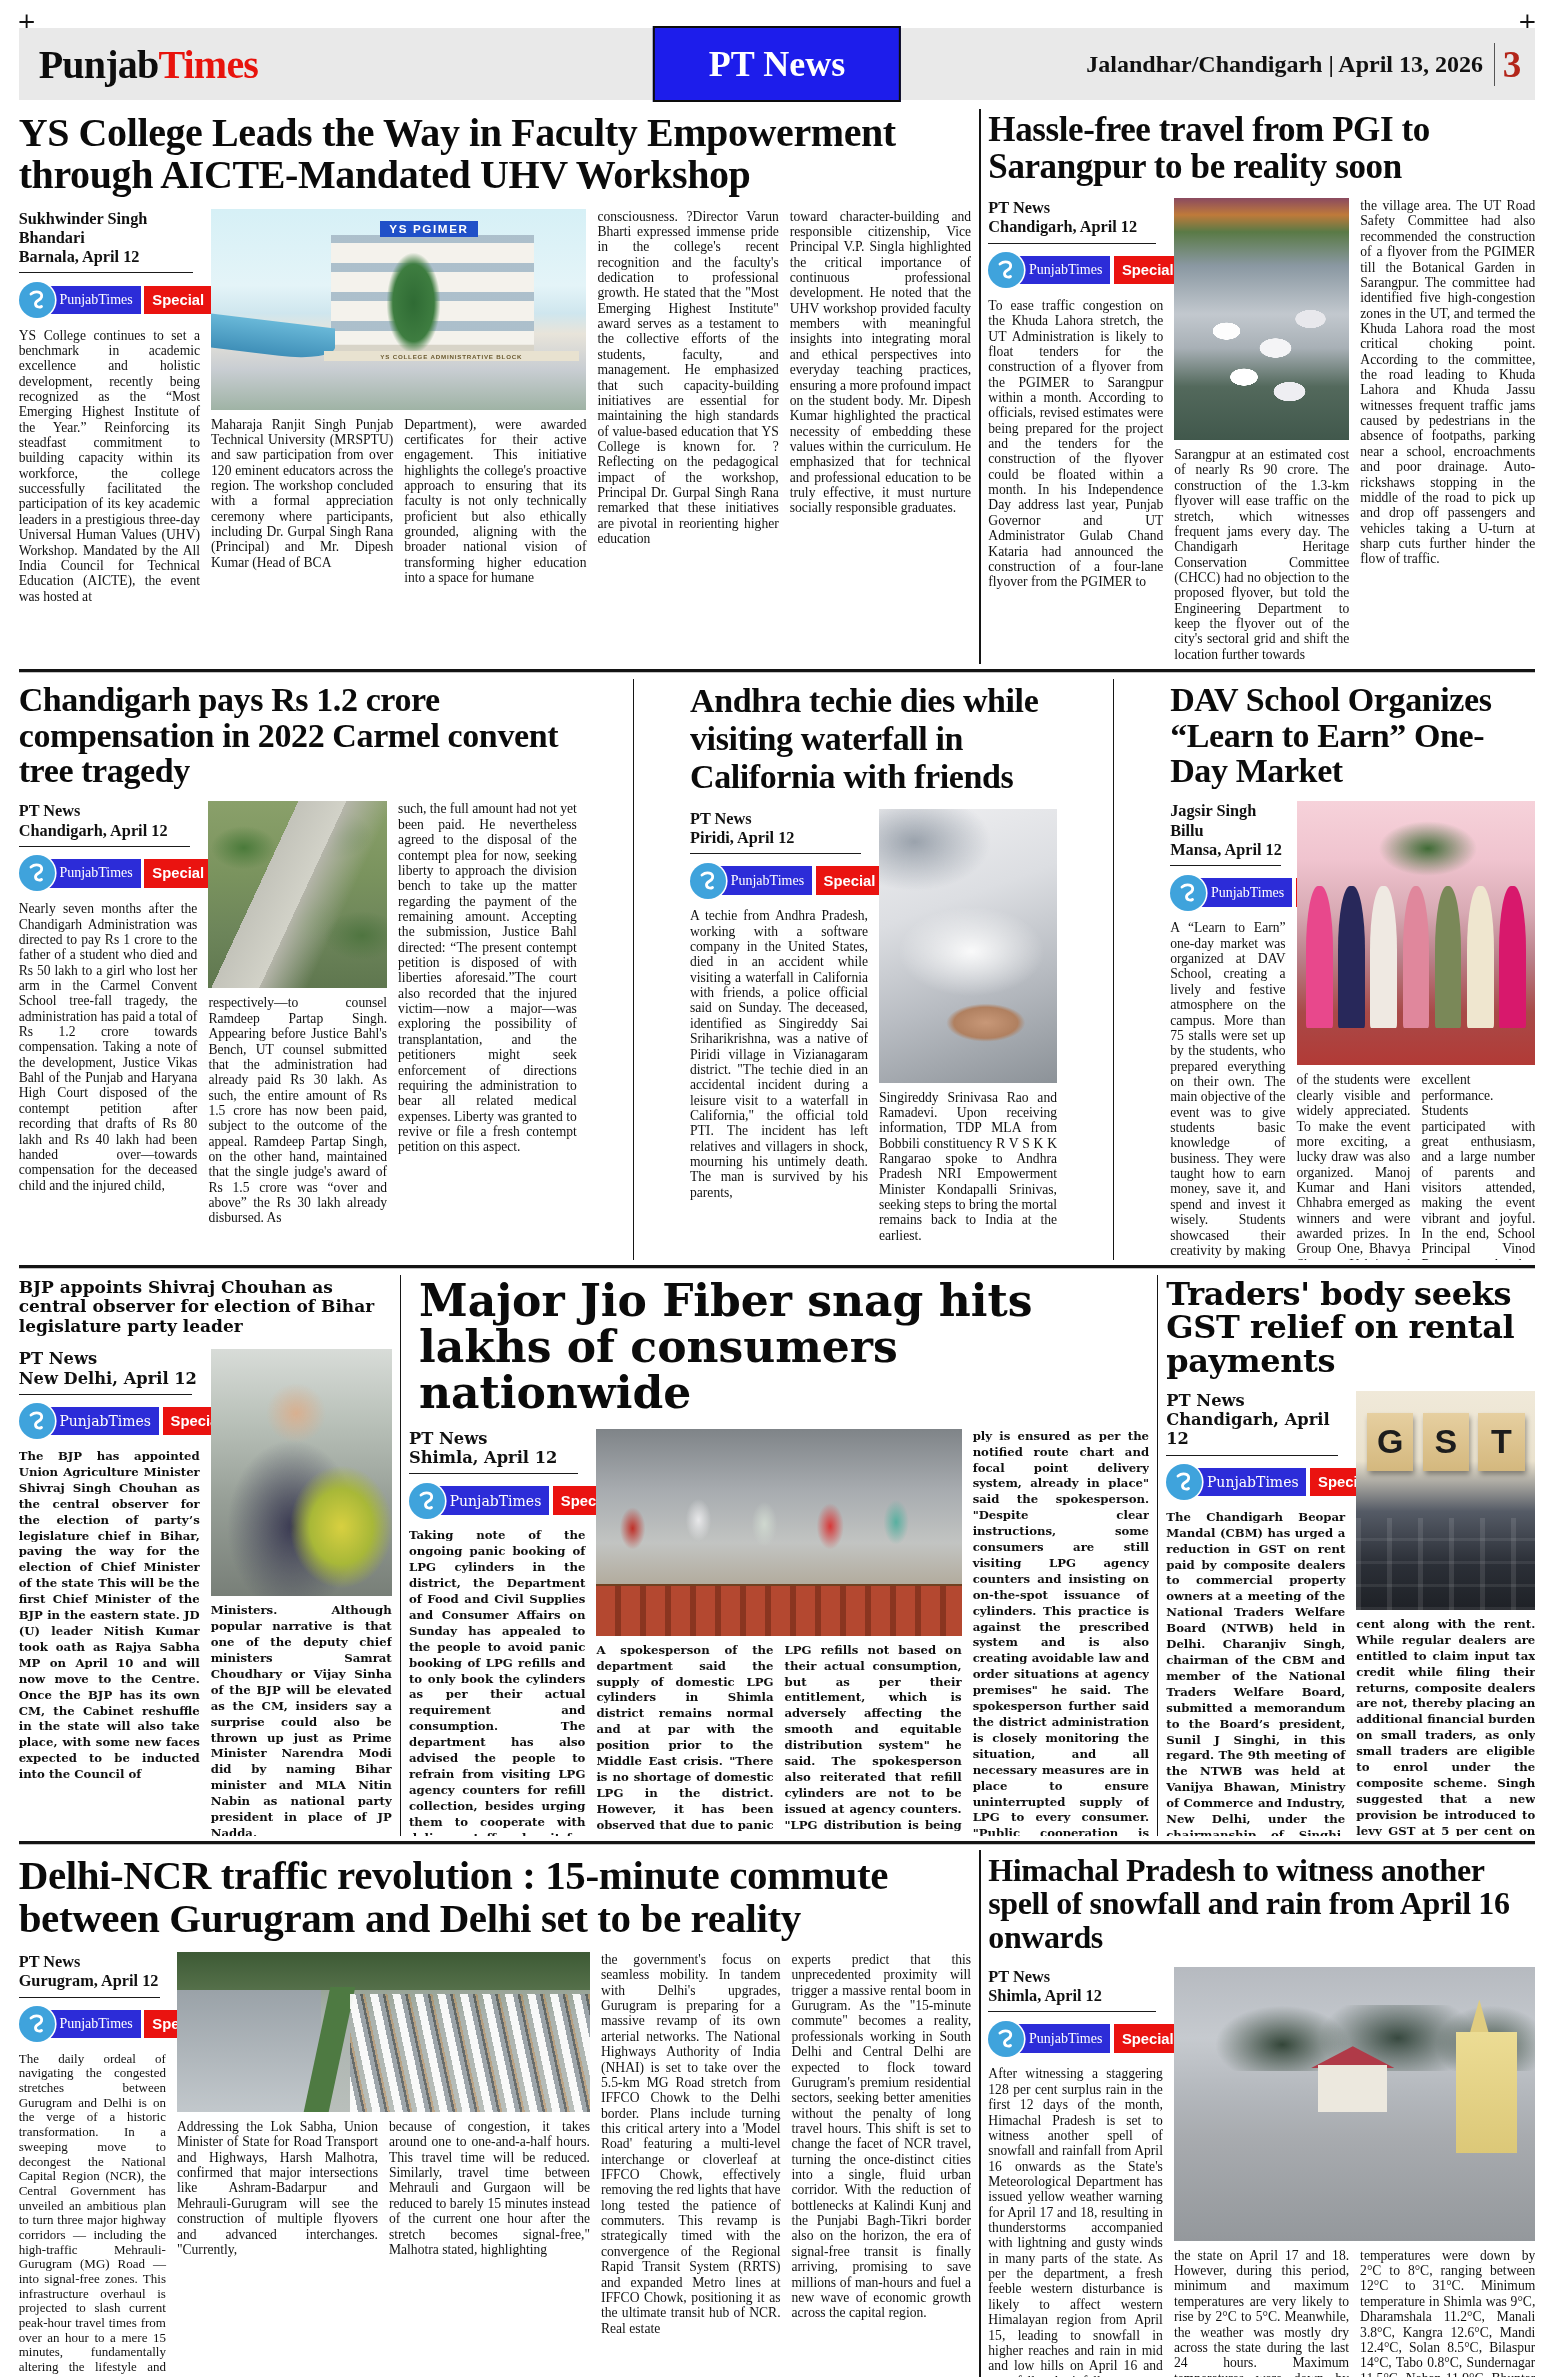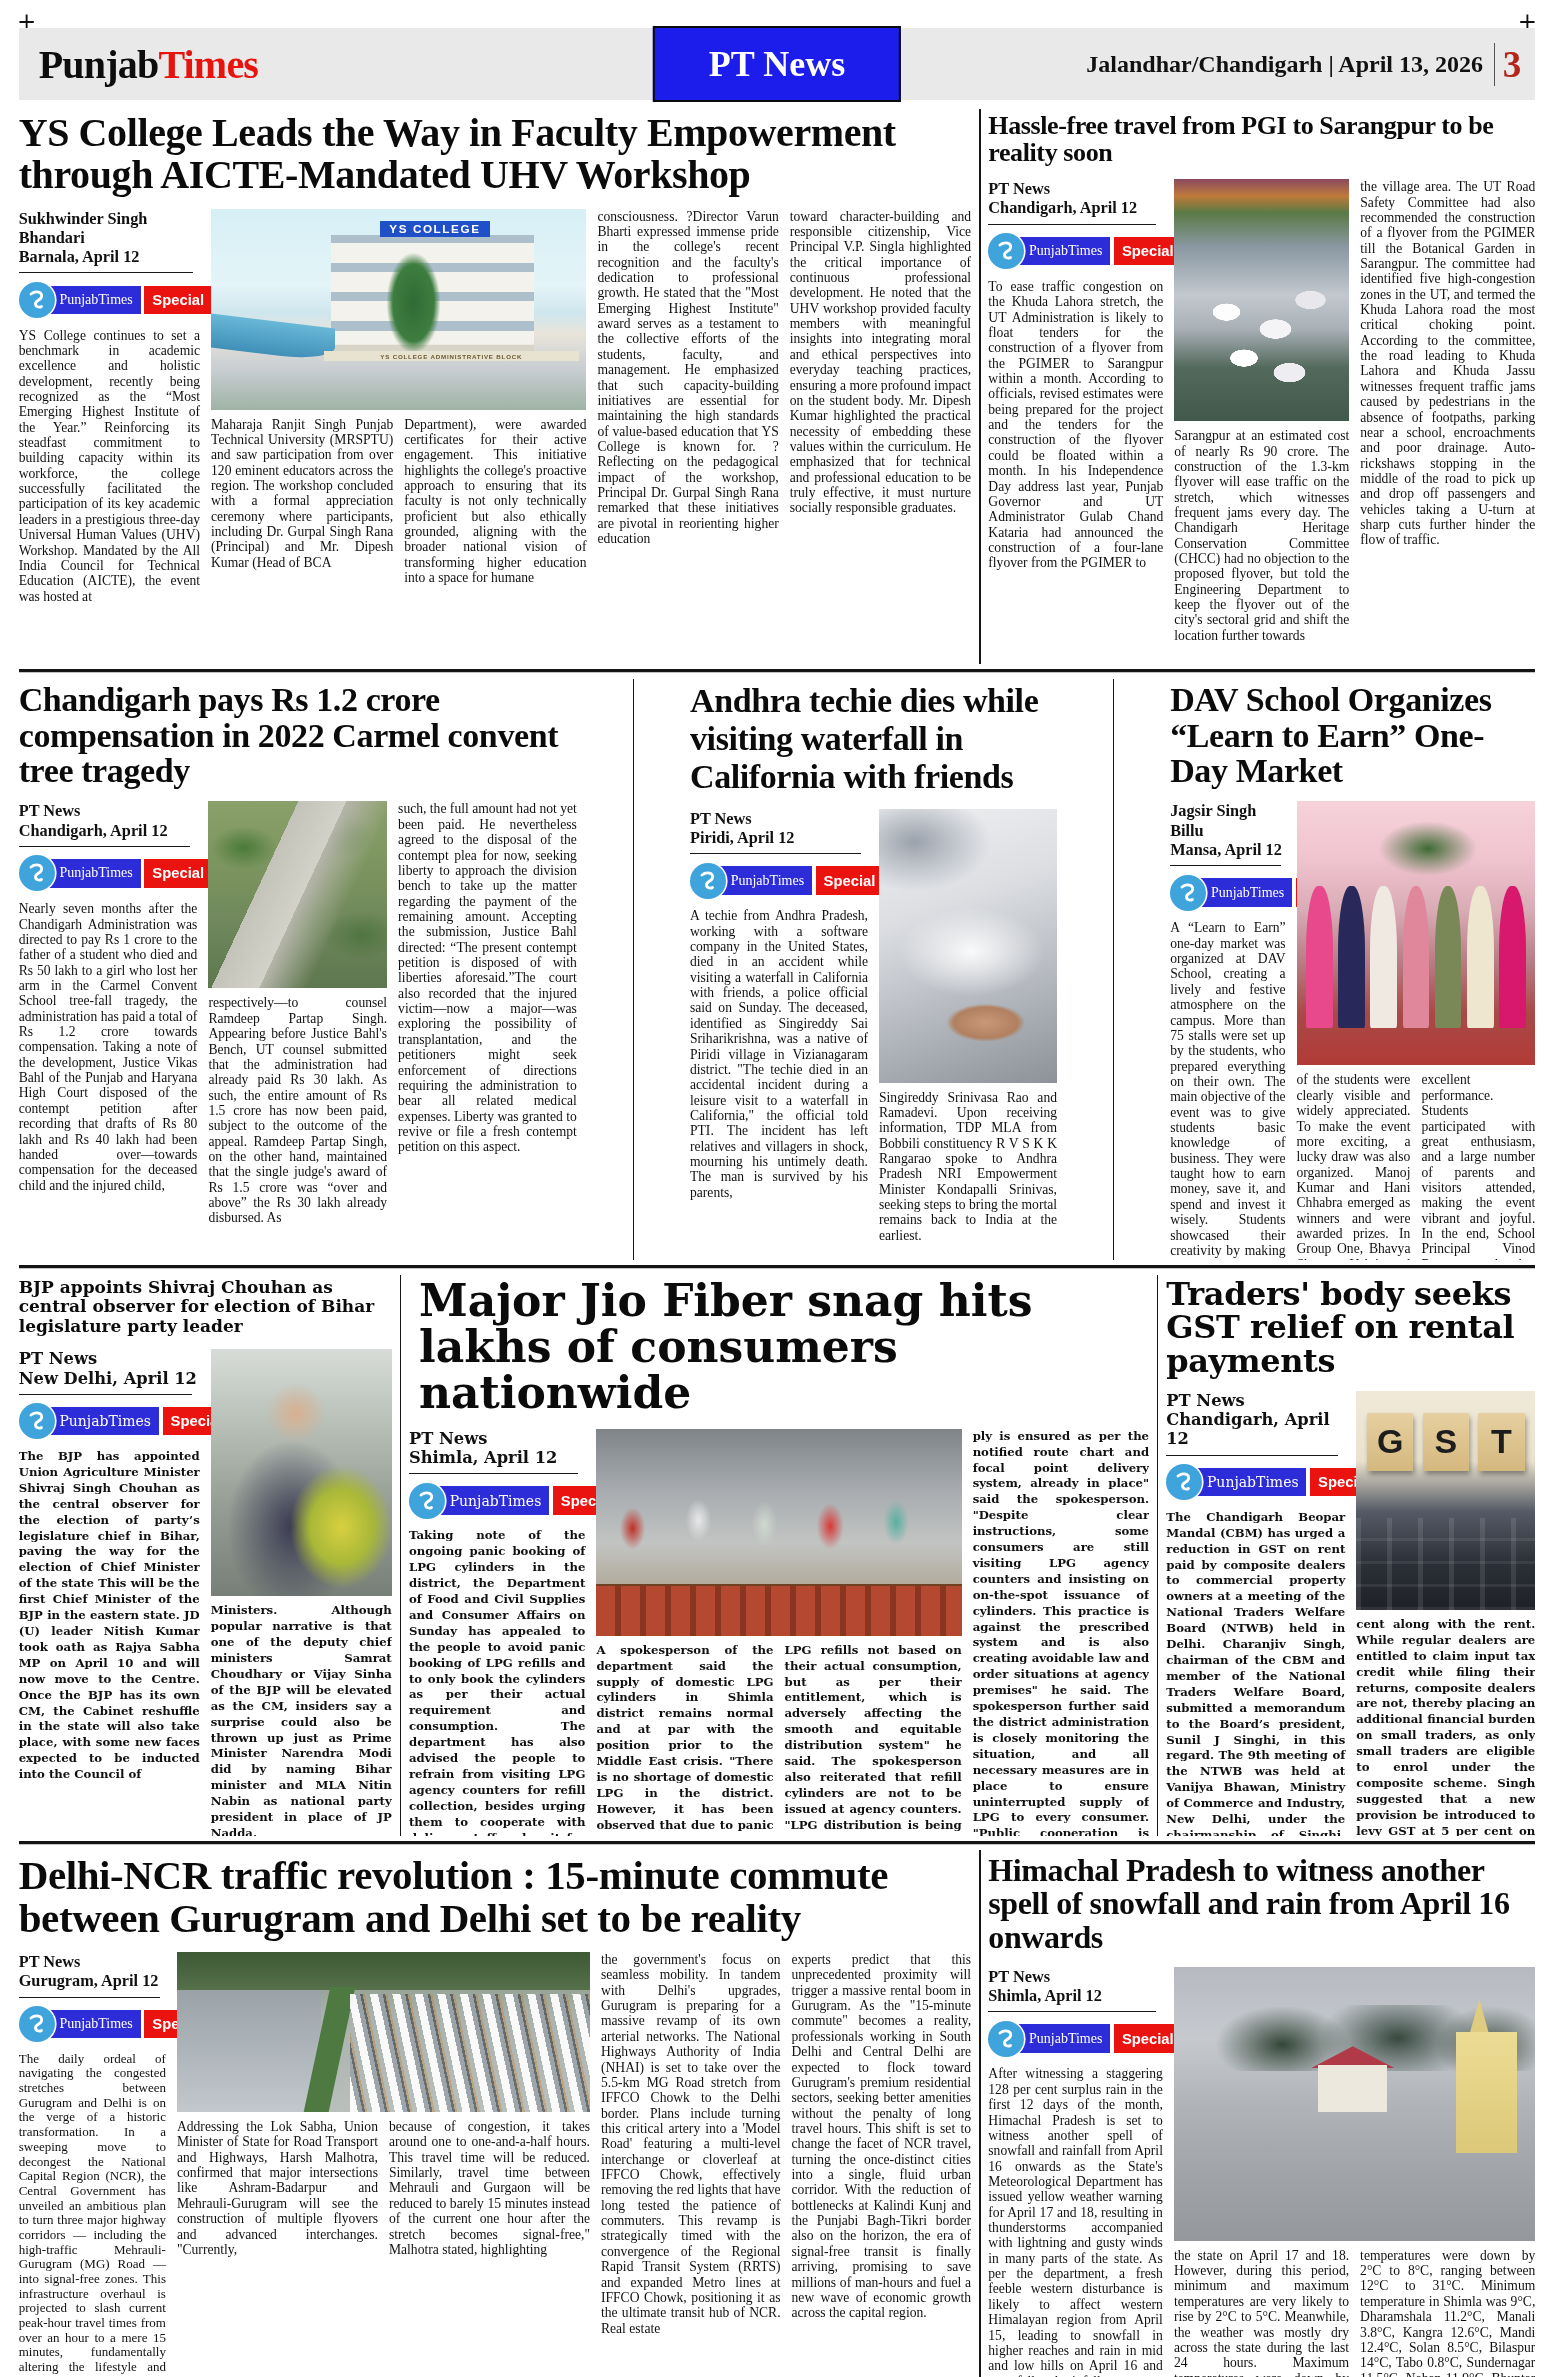--- a/index.html
+++ b/index.html
@@ -29,21 +29,21 @@
 
   
   .art { overflow:hidden; padding-top:1.6px; }
   .a1{flex:0 0 62.8%;} .a2{flex:1;}
   .a3{flex:0 0 36.8%;} .a4{flex:0 0 24.2%;} .a5{flex:1;}
   .a6{flex:0 0 24.6%;} .a7{flex:0 0 48.8%;} .a8{flex:1;}
   .a9{flex:0 0 62.8%;} .a10{flex:1;}
   .wide { font-family:"DejaVu Serif", serif; }
 
   .hl { font-weight:700; color:#0b0b0b; line-height:1.05; letter-spacing:-0.4px; margin:1.6px 0 12.4px; }
-  .hl-a1{font-size:40px;} .hl-a2{font-size:26px;} .hl-a3{font-size:34px;}
+  .hl-a1{font-size:40px;} .hl-a2{font-size:35px;} .hl-a3{font-size:34px;}
   .hl-a4{font-size:34px; line-height:1.12;} .hl-a5{font-size:34px;}
   .hl-a6{font-size:17px; line-height:1.16; letter-spacing:0;}
   .hl-a7{font-size:44px; letter-spacing:0;margin-left:10px;}
   .hl-a8{font-size:32px;} .hl-a9{font-size:41px;} .hl-a10{font-size:32px;}
 
   .cols { display:flex; gap:11px; }
   .col { flex:1; min-width:0; }
   .mid { flex:2.07; min-width:0; }
   .a9 .c-first { flex:0.82; } .a9 .mid { flex:2.3; }
   .twocol { display:flex; gap:11px; }
@@ -205,21 +205,21 @@
               <span class="bblue">PunjabTimes</span>
               <span class="bred">Special</span>
             </div>
             <p class="bt">YS College continues to set a benchmark in academic excellence and holistic development, recently being recognized as the “Most Emerging Highest Institute of the Year.” Reinforcing its steadfast commitment to building capacity within its workforce, the college successfully facilitated the participation of its key academic leaders in a prestigious three-day Universal Human Values (UHV) Workshop. Mandated by the All India Council for Technical Education (AICTE), the event was hosted at</p>
           </div>
           <div class="mid">
             <div class="ph ph-ys">
               <div class="ys-bld"></div>
               <div class="ys-tree"></div>
               <div class="ys-awning"></div>
-              <div class="ys-sign">YS COLLEGE</div>
+              <div class="ys-sign">YS PGIMER</div>
               <div class="ys-strip">YS COLLEGE ADMINISTRATIVE BLOCK</div>
             </div>
             <div class="twocol">
               <p class="bt">Maharaja Ranjit Singh Punjab Technical University (MRSPTU) and saw participation from over 120 eminent educators across the region. The workshop concluded with a formal appreciation ceremony where participants, including Dr. Gurpal Singh Rana (Principal) and Mr. Dipesh Kumar (Head of BCA</p>
               <p class="bt">Department), were awarded certificates for their active engagement. This initiative highlights the college's proactive approach to ensuring that its faculty is not only technically proficient but also ethically grounded, aligning with the broader national vision of transforming higher education into a space for humane</p>
             </div>
           </div>
           <p class="col bt">consciousness. ?Director Varun Bharti expressed immense pride in the college's recent recognition and the faculty's dedication to professional growth. He stated that the "Most Emerging Highest Institute" award serves as a testament to the collective efforts of the students, faculty, and management. He emphasized that such capacity-building initiatives are essential for maintaining the high standards of value-based education that YS College is known for. ?Reflecting on the pedagogical impact of the workshop, Principal Dr. Gurpal Singh Rana remarked that these initiatives are pivotal in reorienting higher education</p>
           <p class="col bt">toward character-building and responsible citizenship, Vice Principal V.P. Singla highlighted the critical importance of continuous professional development. He noted that the UHV workshop provided faculty members with meaningful insights into integrating moral and ethical perspectives into everyday teaching practices, ensuring a more profound impact on the student body. Mr. Dipesh Kumar highlighted the practical necessity of embedding these values within the curriculum. He emphasized that for technical and professional education to be truly effective, it must nurture socially responsible graduates.</p>
         </div>

